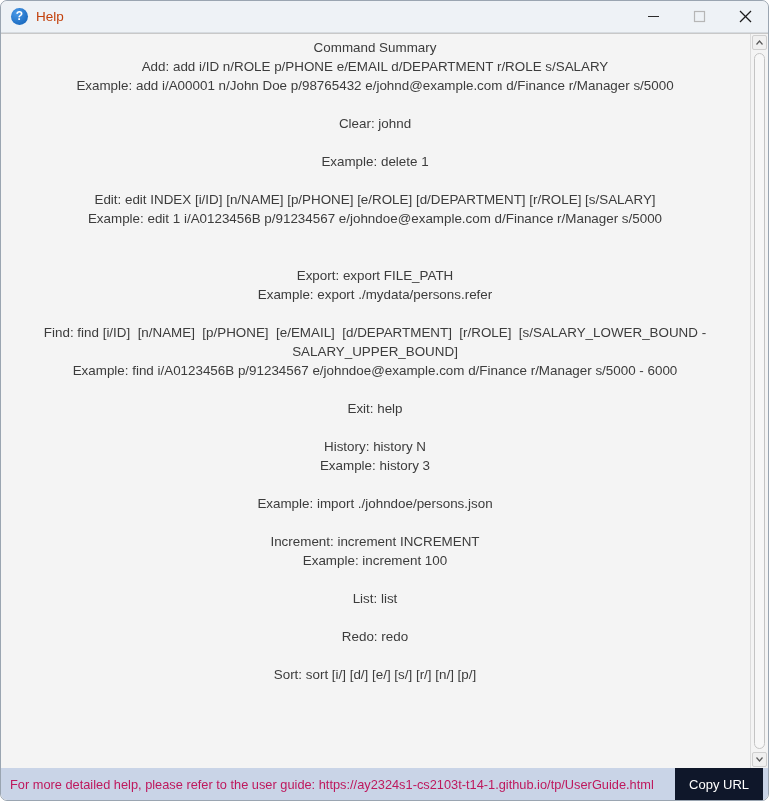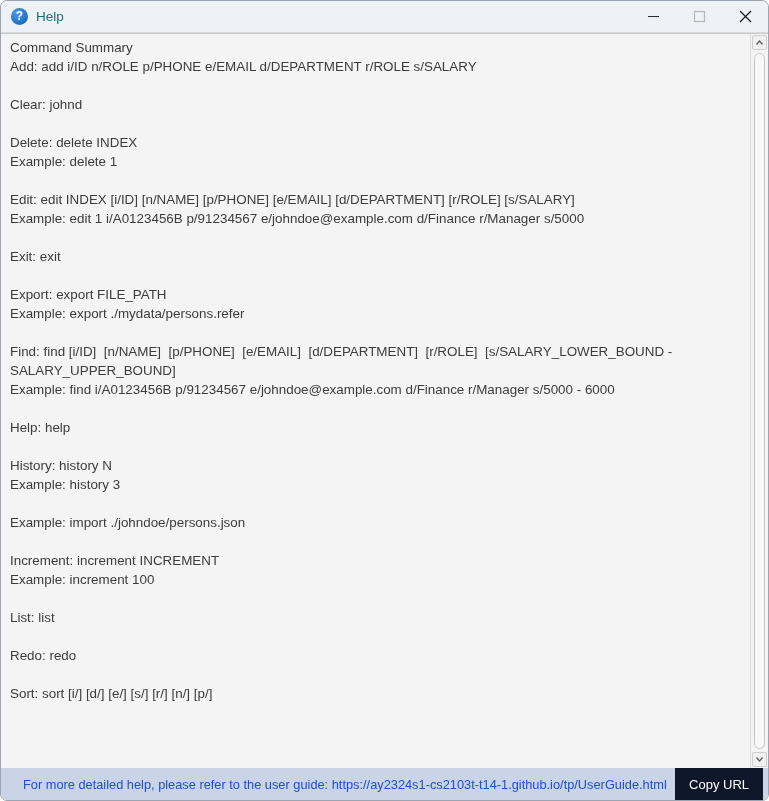--- a/index.html
+++ b/index.html
@@ -53,21 +53,21 @@
     color: #ffffff;
     font-size: 12px;
     font-weight: bold;
     line-height: 17px;
     text-align: center;
     font-family: "Liberation Sans", sans-serif;
     flex-shrink: 0;
   }
   #title-text {
     font-size: 13.5px;
-    color: #0f766e;
+    color: #c2410c;
     white-space: nowrap;
   }
 
   #window-controls {
     position: absolute;
     right: 0;
     top: 0;
     height: 31px;
     display: flex;
     align-items: stretch;
@@ -93,20 +93,21 @@
     display: flex;
     overflow: hidden;
     background: #f4f4f4;
     border-top: 1px solid #c8c8c8;
   }
   #content {
     flex: 1;
     padding: 4px 10px 12px 9px;
     overflow: hidden;
     box-sizing: border-box;
+    text-align: center;
   }
   .hline {
     font-size: 13.4px;
     line-height: 19px;
     color: #3c3c3c;
     white-space: pre-wrap;
     word-break: break-word;
     min-height: 19px;
     font-family: "Liberation Sans", sans-serif;
   }
@@ -162,22 +163,22 @@
     background: #c9d4e7;
     display: flex;
     align-items: center;
     justify-content: space-between;
     border-bottom-left-radius: 6px;
     border-bottom-right-radius: 6px;
     overflow: hidden;
   }
   #status-text {
     font-size: 12.8px;
-    color: #1d4ed8;
-    padding-left: 22px;
+    color: #be185d;
+    padding-left: 9px;
     white-space: nowrap;
     overflow: hidden;
     text-overflow: ellipsis;
   }
   #copy-url-button {
     background: #0f172a;
     color: #ffffff;
     font-size: 13px;
     font-family: "Liberation Sans", sans-serif;
     border: none;
@@ -223,38 +224,37 @@
             </svg>
         </span>
       </button>
     </div>
   </div>
 
   <div id="content-wrap">
     <div id="content">
         <div class="hline">Command Summary</div>
         <div class="hline">Add: add i/ID n/ROLE p/PHONE e/EMAIL d/DEPARTMENT r/ROLE s/SALARY</div>
+        <div class="hline">Example: add i/A00001 n/John Doe p/98765432 e/johnd@example.com d/Finance r/Manager s/5000</div>
         <div class="hline blank"></div>
         <div class="hline">Clear: johnd</div>
         <div class="hline blank"></div>
-        <div class="hline">Delete: delete INDEX</div>
         <div class="hline">Example: delete 1</div>
         <div class="hline blank"></div>
-        <div class="hline">Edit: edit INDEX [i/ID] [n/NAME] [p/PHONE] [e/EMAIL] [d/DEPARTMENT] [r/ROLE] [s/SALARY]</div>
+        <div class="hline">Edit: edit INDEX [i/ID] [n/NAME] [p/PHONE] [e/ROLE] [d/DEPARTMENT] [r/ROLE] [s/SALARY]</div>
         <div class="hline">Example: edit 1 i/A0123456B p/91234567 e/johndoe@example.com d/Finance r/Manager s/5000</div>
         <div class="hline blank"></div>
-        <div class="hline">Exit: exit</div>
         <div class="hline blank"></div>
         <div class="hline">Export: export FILE_PATH</div>
         <div class="hline">Example: export ./mydata/persons.refer</div>
         <div class="hline blank"></div>
         <div class="hline">Find: find [i/ID]  [n/NAME]  [p/PHONE]  [e/EMAIL]  [d/DEPARTMENT]  [r/ROLE]  [s/SALARY_LOWER_BOUND - SALARY_UPPER_BOUND]</div>
         <div class="hline">Example: find i/A0123456B p/91234567 e/johndoe@example.com d/Finance r/Manager s/5000 - 6000</div>
         <div class="hline blank"></div>
-        <div class="hline">Help: help</div>
+        <div class="hline">Exit: help</div>
         <div class="hline blank"></div>
         <div class="hline">History: history N</div>
         <div class="hline">Example: history 3</div>
         <div class="hline blank"></div>
         <div class="hline">Example: import ./johndoe/persons.json</div>
         <div class="hline blank"></div>
         <div class="hline">Increment: increment INCREMENT</div>
         <div class="hline">Example: increment 100</div>
         <div class="hline blank"></div>
         <div class="hline">List: list</div>

